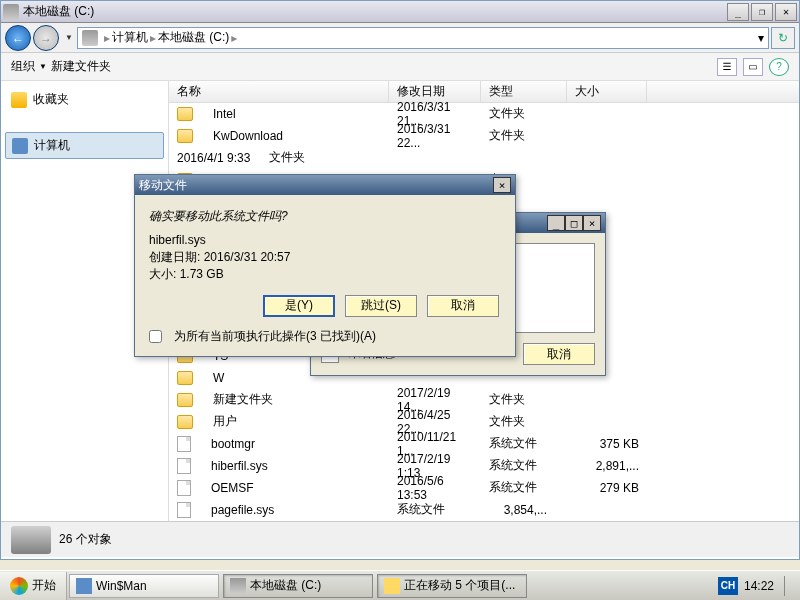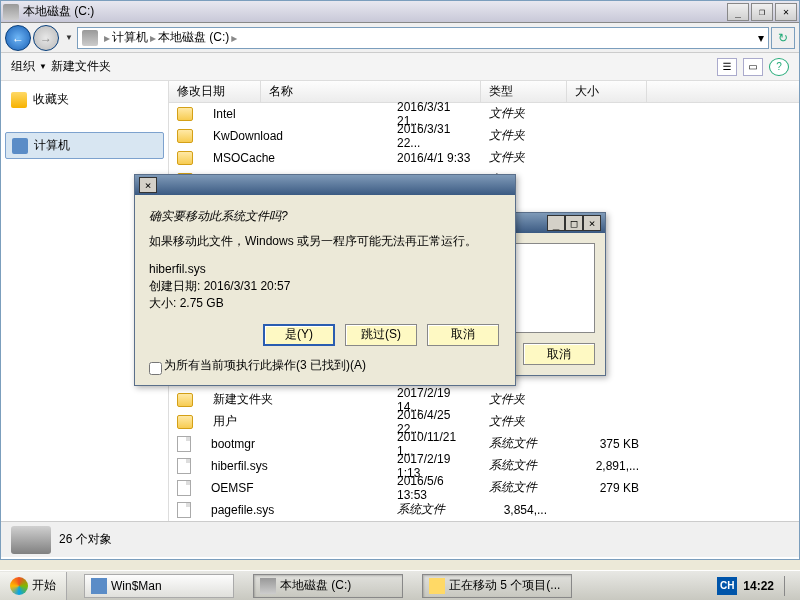--- a/index.html
+++ b/index.html
@@ -34,60 +34,60 @@
 .fav-icon { background: linear-gradient(#ffd966,#f7b200); border-radius: 2px; }
 .comp-icon { background: #5a8cc7; border-radius: 2px; }
 
 .filelist { flex: 1; background: #fff; overflow: hidden; }
 .fl-header { display: flex; height: 22px; background: linear-gradient(#fdfdfd,#ececec); border-bottom: 1px solid #ddd; }
 .fl-col { border-right: 1px solid #ddd; padding: 3px 8px; display: flex; align-items: center; }
 .fl-col.name { width: 220px; } .fl-col.date { width: 92px; } .fl-col.type { width: 86px; } .fl-col.size { width: 80px; }
 .fl-row { display: flex; height: 22px; align-items: center; border-bottom: 1px solid transparent; }
 .fl-row .cell { padding: 0 8px; }
 .fl-row .name { width: 220px; display: flex; align-items: center; gap: 20px; }
-.fl-row .date { width: 92px; } .fl-row .type { width: 86px; font-style: italic; } .fl-row .size { width: 80px; text-align: right; }
+.fl-row .date { width: 92px; } .fl-row .type { width: 86px; } .fl-row .size { width: 80px; text-align: right; }
 .folder-ico { width: 16px; height: 14px; background: linear-gradient(#ffe9a6,#f7cc52); border-radius: 2px; border: 1px solid #d4a017; }
 .file-ico { width: 14px; height: 16px; background: #fff; border: 1px solid #aaa; position: relative; }
 .file-ico::after { content:""; position:absolute; top:0; right:0; width:4px; height:4px; background:#ddd; }
 
 .statusbar { height: 36px; border-top: 1px solid #ccc; background: #f0f0f0; display: flex; align-items: center; padding: 0 10px; gap: 8px; }
 .drive-icon { width: 40px; height: 28px; background: linear-gradient(#d0d0d0,#808080); border-radius: 3px; }
 
 
 .dialog { position: absolute; border: 1px solid #5a6f8a; box-shadow: 2px 2px 6px rgba(0,0,0,0.3); background: #ece9d8; }
 .dialog.confirm { left: 134px; top: 174px; width: 382px; }
 .dlg-title { height: 20px; background: linear-gradient(#7f9ab8,#3b5a82); color: #fff; display: flex; align-items: center; padding: 0 4px; font-size: 12px; }
 .dlg-title .txt { flex: 1; }
 .dlg-close { width: 18px; height: 16px; background: #d4d0c8; border: 1px solid #333; display:flex; align-items:center; justify-content:center; font-family:monospace; font-size:11px; color:#000; }
 .dlg-body { padding: 12px 14px 10px; font-size: 12px; line-height: 1.6; }
 .dlg-body .q { margin-bottom: 6px; font-style: italic; }
 .dlg-body .warn { margin-bottom: 10px; }
 .dlg-body .filedet { font-family: SimSun, monospace; font-size: 12px; color: #000; line-height: 1.4; margin-bottom: 12px; }
 .dlg-buttons { display: flex; justify-content: flex-end; gap: 10px; padding-right: 2px; margin-bottom: 10px; }
 .dlg-btn { min-width: 72px; height: 22px; background: #fef9c3; border: 1px solid #888; box-shadow: inset 1px 1px #fff; }
 .dlg-btn.def { border: 2px solid #2a5db0; }
-.dlg-check { display: flex; align-items: flex-end; gap: 2px; }
+.dlg-check { display: flex; align-items: center; gap: 12px; }
 .dlg-check input { width: 13px; height: 13px; }
 
 
 .dialog.progress { left: 310px; top: 212px; width: 296px; z-index: -1; }
 .dialog.progress .dlg-body { padding: 10px; }
 .prog-area { height: 90px; background: #fff; border: 1px solid #888; margin-bottom: 10px; }
 .prog-bottom { display: flex; align-items: center; gap: 8px; justify-content: flex-end; }
 .details-btn { display:flex; align-items:center; gap:4px; border:1px solid #888; background:#fff; width:18px; height:18px; justify-content:center; }
 
 
-.taskbar { position: absolute; left: 0; bottom: 0; width: 800px; height: 30px; background: linear-gradient(#e8e8e4,#c8c8c0); border-top: 1px solid #fff; display: flex; align-items: center; gap: 15px; }
+.taskbar { position: absolute; left: 0; bottom: 0; width: 800px; height: 30px; background: linear-gradient(#e8e8e4,#c8c8c0); border-top: 1px solid #fff; display: flex; align-items: center; }
 .start-btn { height: 28px; padding: 0 10px; background: linear-gradient(#f4f4f0,#d8d8d0); border-right: 1px solid #aaa; display: flex; align-items: center; gap: 4px; }
 .start-orb { width: 18px; height: 18px; border-radius: 50%; background: conic-gradient(#f25022,#7fba00,#00a4ef,#ffb900,#f25022); }
 .task-item { height: 24px; min-width: 150px; margin: 0 2px; background: linear-gradient(#fdfdfd,#e0e0dc); border: 1px solid #aaa; display: flex; align-items: center; padding: 0 6px; gap: 4px; }
 .task-item.active { background: linear-gradient(#e0e0dc,#c8c8c0); border: 1px solid #888; box-shadow: inset 1px 1px 2px rgba(0,0,0,0.2); }
 .tray { margin-left: auto; display: flex; align-items: center; gap: 6px; padding: 0 8px; }
 .tray-ime { width: 20px; height: 18px; background: #0055aa; color:#fff; display:flex; align-items:center; justify-content:center; font-weight:bold; font-size:10px; }
-.tray .clock { font-size: 12px; font-weight: bold; }
+.tray .clock { font-size: 12px; }
 </style>
 </head>
 <body>
 
 <div class="explorer">
   <div class="titlebar">
     <div class="title-icon"></div>
     <div class="titlebar-text">本地磁盘 (C:)</div>
     <div class="win-btn">_</div>
     <div class="win-btn">❐</div>
@@ -133,22 +133,22 @@
       </div>
       <div style="height:20px"></div>
       <div class="side-item sel">
         <div class="side-icon comp-icon"></div>
         <span>计算机</span>
       </div>
     </div>
 
     <div class="filelist">
       <div class="fl-header">
+        <div class="fl-col name">名称</div>
         <div class="fl-col date">修改日期</div>
-        <div class="fl-col name">名称</div>
         <div class="fl-col type">类型</div>
         <div class="fl-col size">大小</div>
       </div>
       <div id="file-rows">
           <div class="fl-row">
             <div class="cell name">
               <div class="folder-ico"></div>
               <span>Intel</span>
             </div>
             <div class="cell date">2016/3/31 21...</div>
@@ -158,24 +158,20 @@
           <div class="fl-row">
             <div class="cell name">
               <div class="folder-ico"></div>
               <span>KwDownload</span>
             </div>
             <div class="cell date">2016/3/31 22...</div>
             <div class="cell type">文件夹</div>
             <div class="cell size"></div>
           </div>
           <div class="fl-row">
-            <div class="cell name">
-              <div class="folder-ico"></div>
-              <span>MSOCache</span>
-            </div>
             <div class="cell date">2016/4/1 9:33</div>
             <div class="cell type">文件夹</div>
             <div class="cell size"></div>
           </div>
           <div class="fl-row">
             <div class="cell name">
               <div class="folder-ico"></div>
               <span></span>
             </div>
             <div class="cell date"></div>
@@ -339,29 +335,29 @@
       <div class="details-btn">▾</div>
       <span>详细信息</span>
       <span style="flex:1"></span>
       <button class="dlg-btn">取消</button>
     </div>
   </div>
 </div>
 
 <div class="dialog confirm" style="z-index:10">
   <div class="dlg-title">
+    <span class="txt">移动文件</span>
     <div class="dlg-close">×</div>
   </div>
   <div class="dlg-body">
     <div class="q">确实要移动此系统文件吗?</div>
-    <div class="warn">如果移动此文件，Windows 或另一程序可能无法再正常运行。</div>
     <div class="filedet">
       <div>hiberfil.sys</div>
       <div>创建日期: 2016/3/31 20:57</div>
-      <div>大小: 2.75 GB</div>
+      <div>大小: 1.73 GB</div>
     </div>
     <div class="dlg-buttons">
       <button class="dlg-btn def">是(Y)</button>
       <button class="dlg-btn">跳过(S)</button>
       <button class="dlg-btn">取消</button>
     </div>
     <label class="dlg-check">
       <input type="checkbox" style="">
       <span>为所有当前项执行此操作(3 已找到)(A)</span>
     </label>

